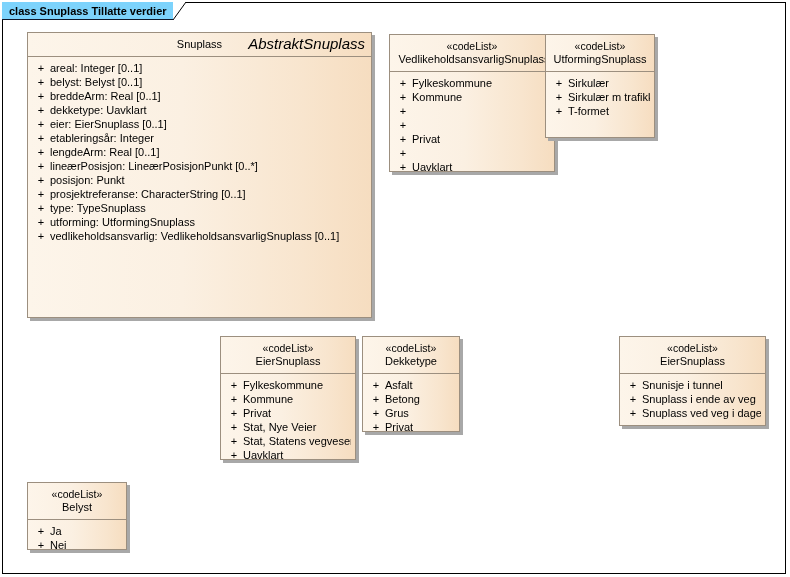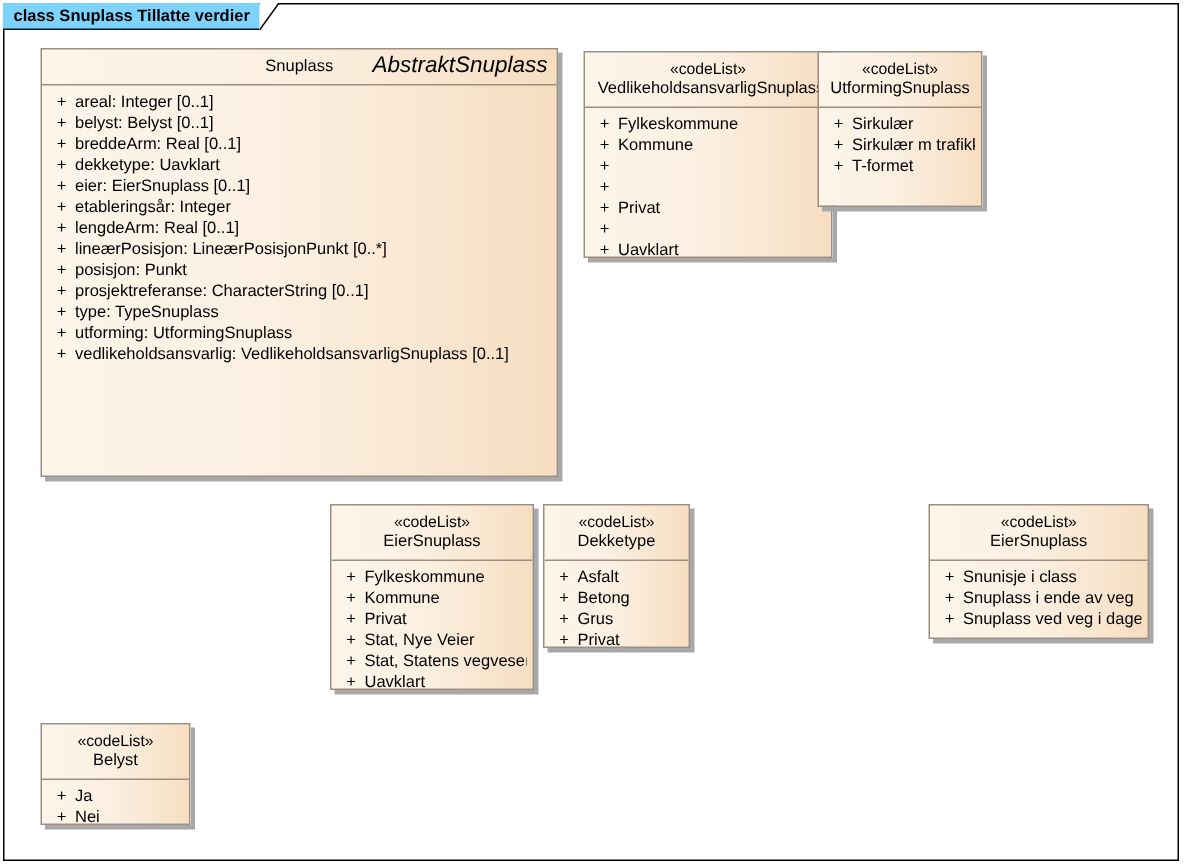--- a/index.html
+++ b/index.html
@@ -314,21 +314,21 @@
 </div>
 
 <div class="uml-box" id="box-typesnuplass">
   <div class="box-header">
     <span class="stereotype">«codeList»</span>
     <span class="classname">EierSnuplass</span>
   </div>
   <div class="compartment">
     <div class="attr-row">
         <span class="attr-vis">+</span>
-        <span class="attr-text">Snunisje i class</span>
+        <span class="attr-text">Snunisje i tunnel</span>
       </div>
     <div class="attr-row">
         <span class="attr-vis">+</span>
         <span class="attr-text">Snuplass i ende av veg</span>
       </div>
     <div class="attr-row">
         <span class="attr-vis">+</span>
         <span class="attr-text">Snuplass ved veg i dagen</span>
       </div>
   </div>

